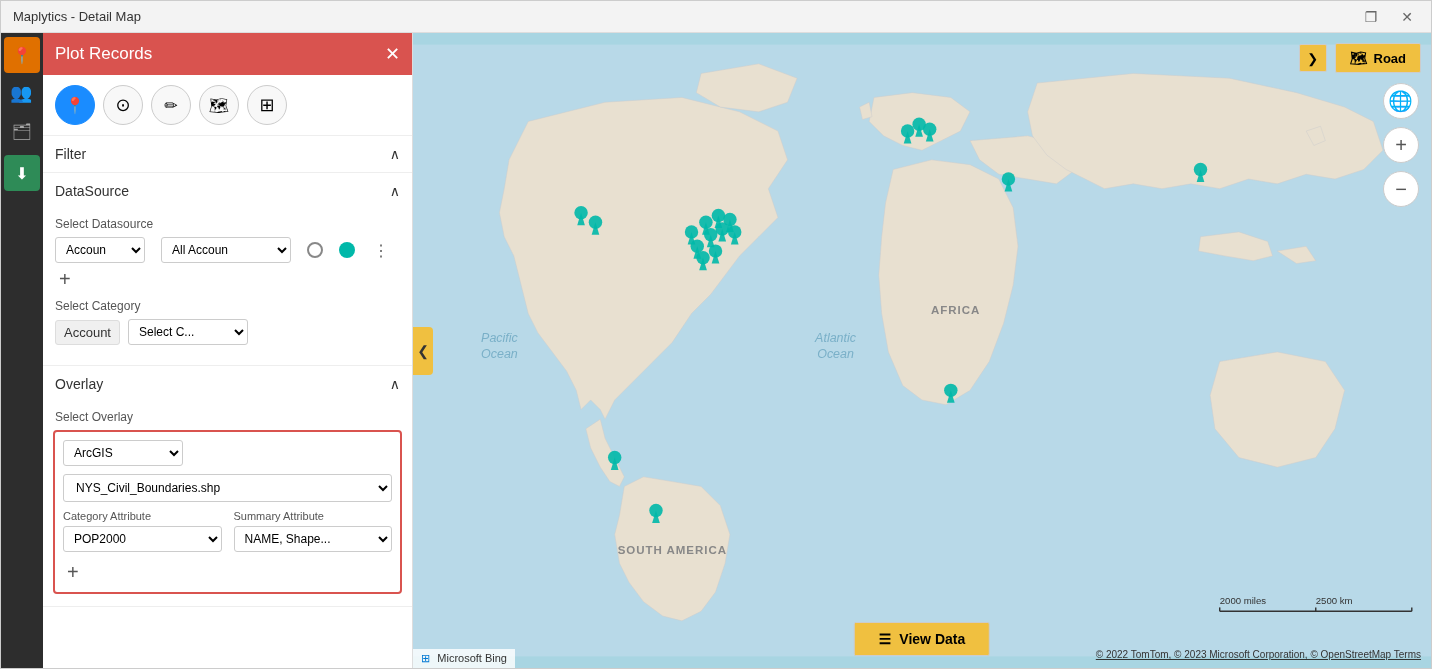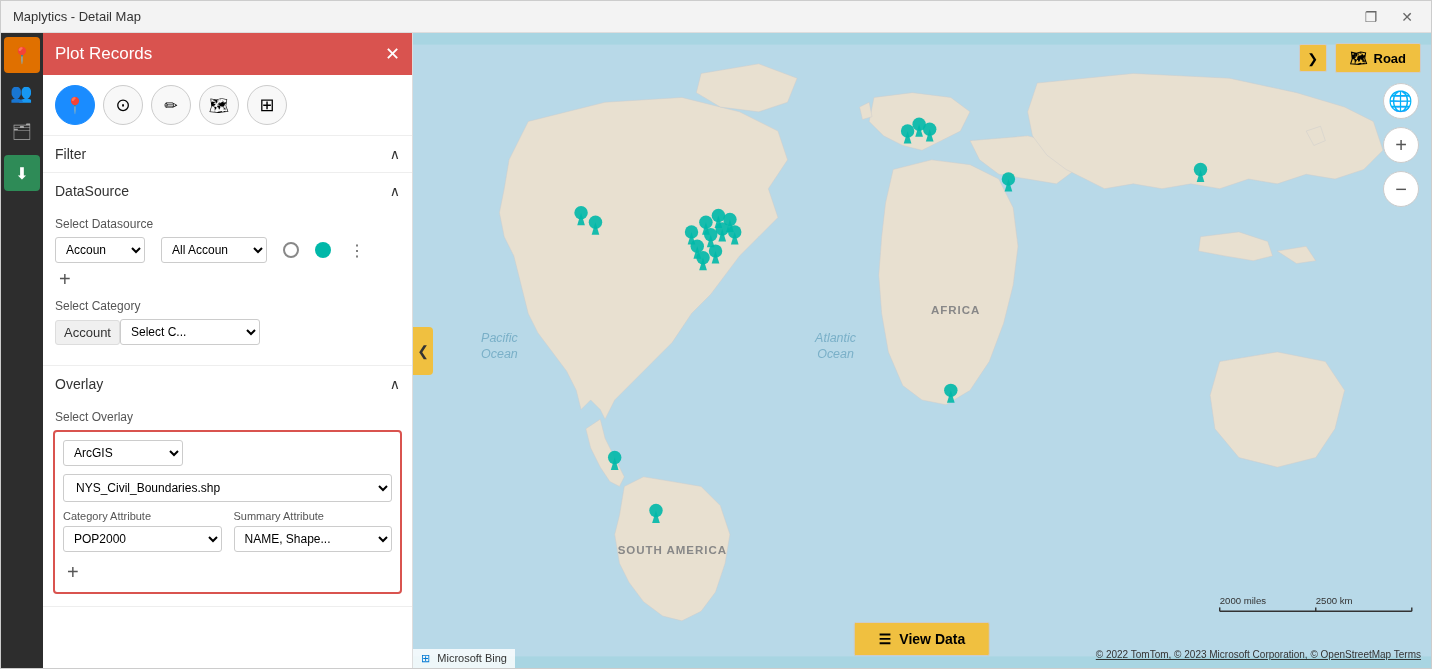--- a/index.html
+++ b/index.html
@@ -27,21 +27,21 @@
 
     .panel-icons { display: flex; gap: 8px; padding: 10px 12px; border-bottom: 1px solid #eee; }
     .panel-icon-btn { width: 40px; height: 40px; border-radius: 50%; border: 1px solid #ccc; background: #f8f8f8; display: flex; align-items: center; justify-content: center; cursor: pointer; font-size: 16px; }
     .panel-icon-btn.active { border-color: #2196F3; background: #e3f2fd; }
 
     .section { border-bottom: 1px solid #eee; }
     .section-header { padding: 10px 12px; display: flex; align-items: center; justify-content: space-between; cursor: pointer; font-size: 14px; color: #333; }
     .section-body { padding: 8px 12px 12px; }
 
     .select-label { font-size: 12px; color: #555; margin-bottom: 6px; }
-    .row { display: flex; gap: 0; align-items: center; margin-bottom: 8px; }
+    .row { display: flex; gap: 8px; align-items: center; margin-bottom: 8px; }
 
     select { border: 1px solid #ccc; border-radius: 3px; padding: 4px 6px; font-size: 12px; background: #fff; cursor: pointer; }
 
     .datasource-row { display: flex; align-items: center; gap: 16px; }
     .dot-outline { width: 16px; height: 16px; border-radius: 50%; border: 2px solid #888; background: transparent; display: inline-block; }
     .dot-filled { width: 16px; height: 16px; border-radius: 50%; background: #00b8a9; display: inline-block; }
     .kebab-btn { background: none; border: none; cursor: pointer; font-size: 16px; color: #666; padding: 0 2px; }
     .add-btn { font-size: 20px; color: #555; cursor: pointer; background: none; border: none; line-height: 1; padding: 2px 4px; }
 
     .overlay-highlighted { border: 2px solid #d9534f; border-radius: 4px; padding: 8px; margin: 0 -2px; }
@@ -140,37 +140,37 @@
           <span>∧</span>
         </div>
         <div class="section-body">
           <div class="select-label">Select Datasource</div>
           <div class="datasource-row">
             <select style="width:90px;">
               <option>Accoun</option>
               <option>Contact</option>
               <option>Lead</option>
             </select>
-            <select style="width:106px;">
+            <select style="width:130px;">
               <option>All Accoun</option>
               <option>Active Accounts</option>
               <option>My Accounts</option>
             </select>
             <span class="dot-outline"></span>
             <span class="dot-filled"></span>
             <button class="kebab-btn">⋮</button>
           </div>
           <div style="margin-top:4px;">
             <button class="add-btn">+</button>
           </div>
           <div style="margin-top:8px;">
             <div class="select-label">Select Category</div>
             <div class="row">
               <span style="font-size:13px; color:#333; padding: 4px 8px; background:#f0f0f0; border-radius:3px; border:1px solid #ddd;">Account</span>
-              <select style="width:140px;">
+              <select style="width:120px;">
                 <option>Select C...</option>
                 <option>Industry</option>
                 <option>Type</option>
               </select>
             </div>
           </div>
         </div>
       </div>
 
       <div class="section">

